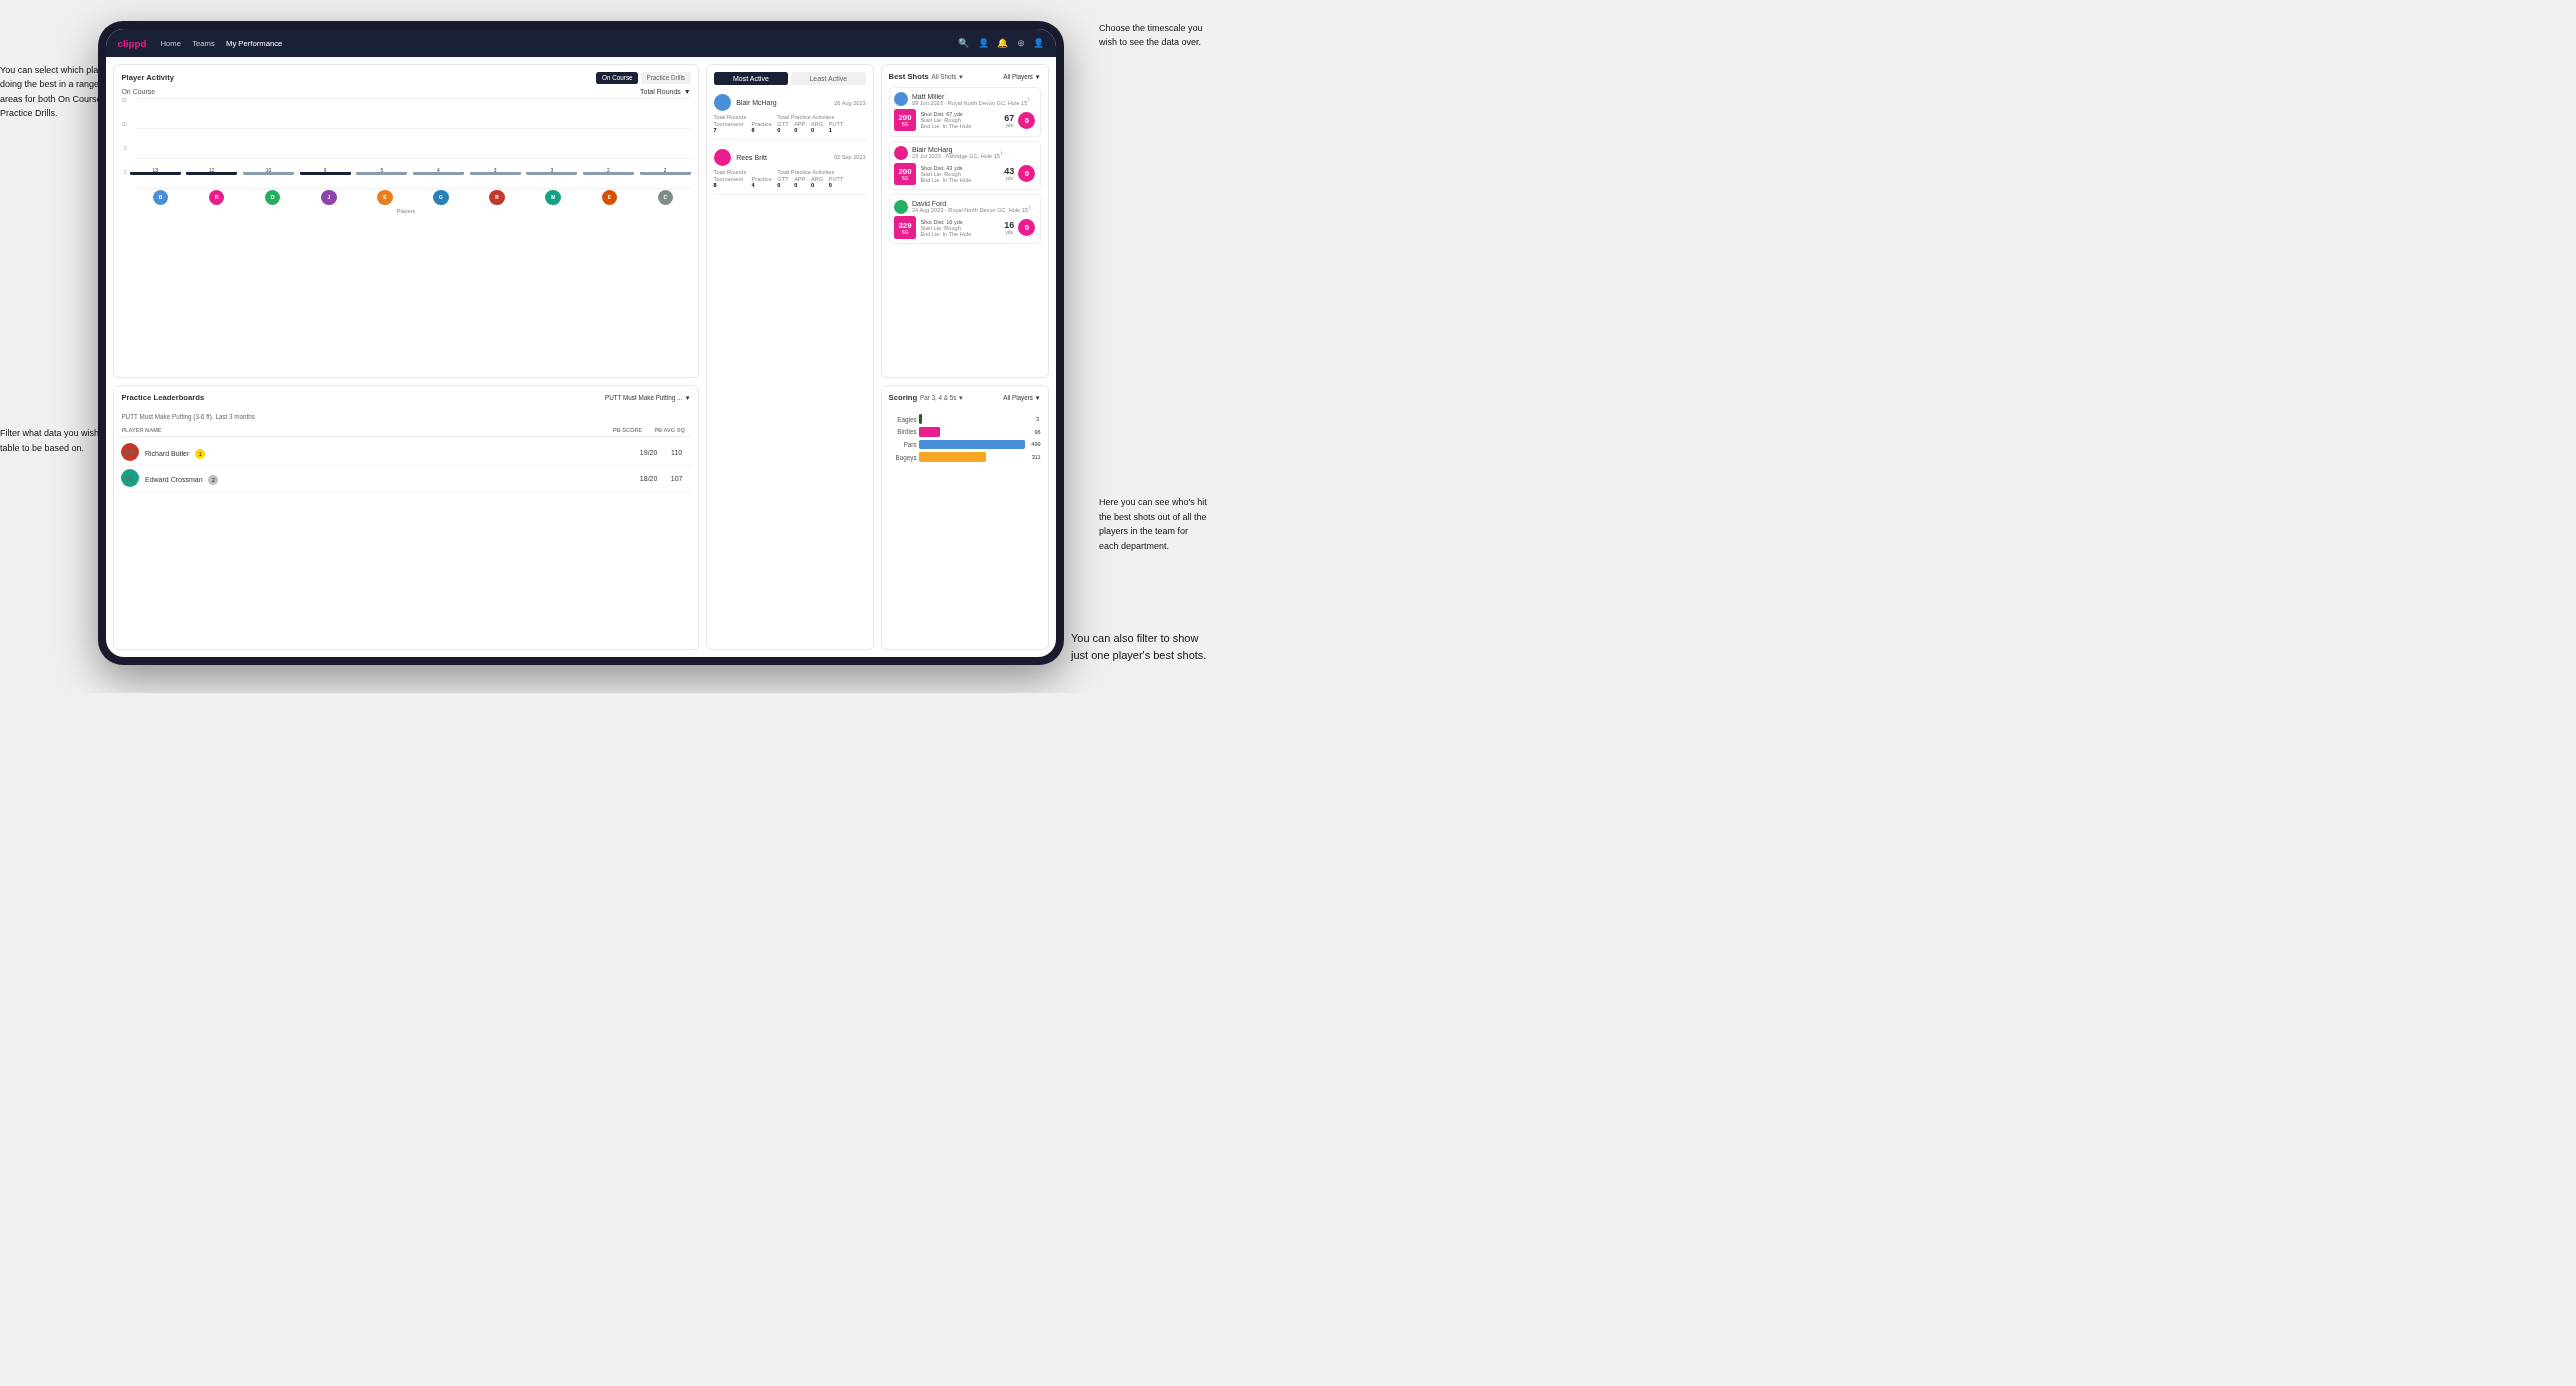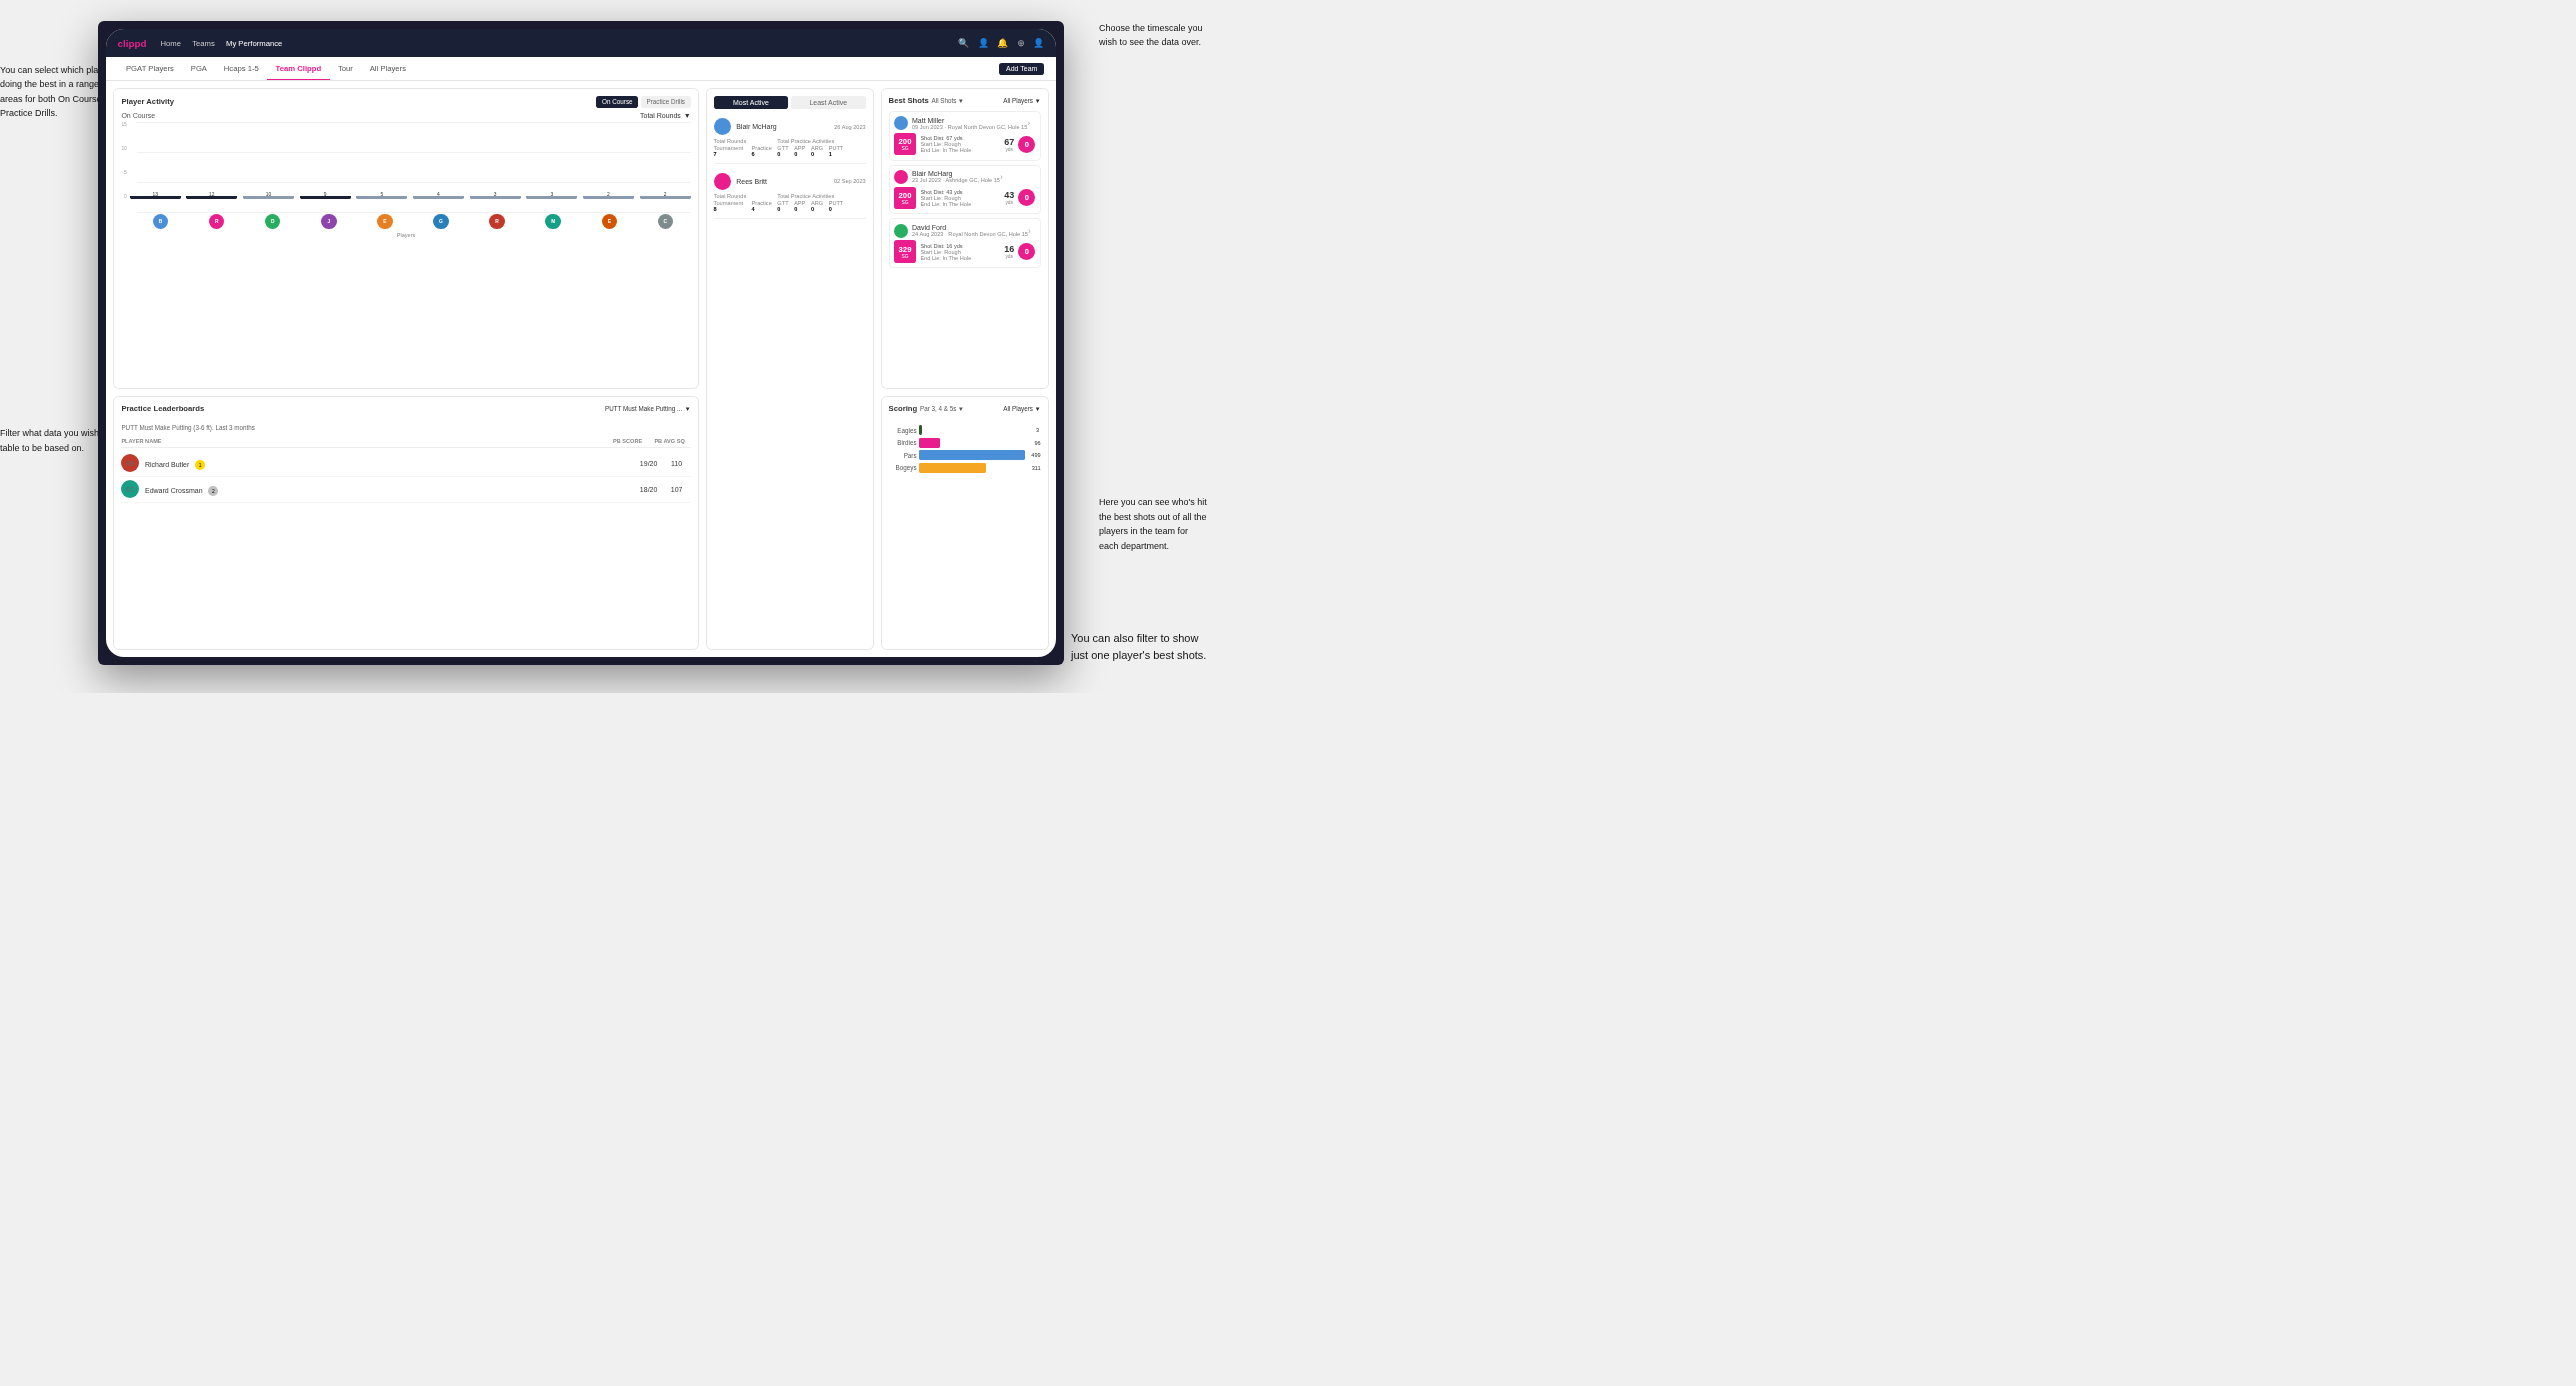--- a/index.html
+++ b/index.html
@@ -22,21 +22,21 @@
     }
 
     
     .tablet-frame {
       position: absolute;
       top: 21px;
       left: 98px;
       width: 966px;
       height: 644px;
       background: #1a1a2e;
-      border-radius: 6px;
+      border-radius: 25px;
       padding: 8.4px;
       box-shadow: 0 14px 42px rgba(0,0,0,0.4);
     }
 
     .tablet-screen {
       width: 100%;
       height: 100%;
       background: #fff;
       border-radius: 18px;
       overflow: hidden;
@@ -879,29 +879,20 @@
       </div>
       <div class="nav-icons">
         <span class="nav-icon">🔍</span>
         <span class="nav-icon">👤</span>
         <span class="nav-icon">🔔</span>
         <span class="nav-icon">⊕</span>
         <span class="nav-icon">👤</span>
       </div>
     </div>
 
-    <div class="tabs-bar">
-      <div class="tab">PGAT Players</div>
-      <div class="tab">PGA</div>
-      <div class="tab">Hcaps 1-5</div>
-      <div class="tab active">Team Clippd</div>
-      <div class="tab">Tour</div>
-      <div class="tab">All Players</div>
-      <div class="add-team-btn">Add Team</div>
-    </div>
 
 
     <div class="main-content">
 
       <div class="left-panel">
 
         <div class="activity-card">
           <div class="card-header">
             <span class="card-title">Player Activity</span>
             <div class="toggle-btns">

